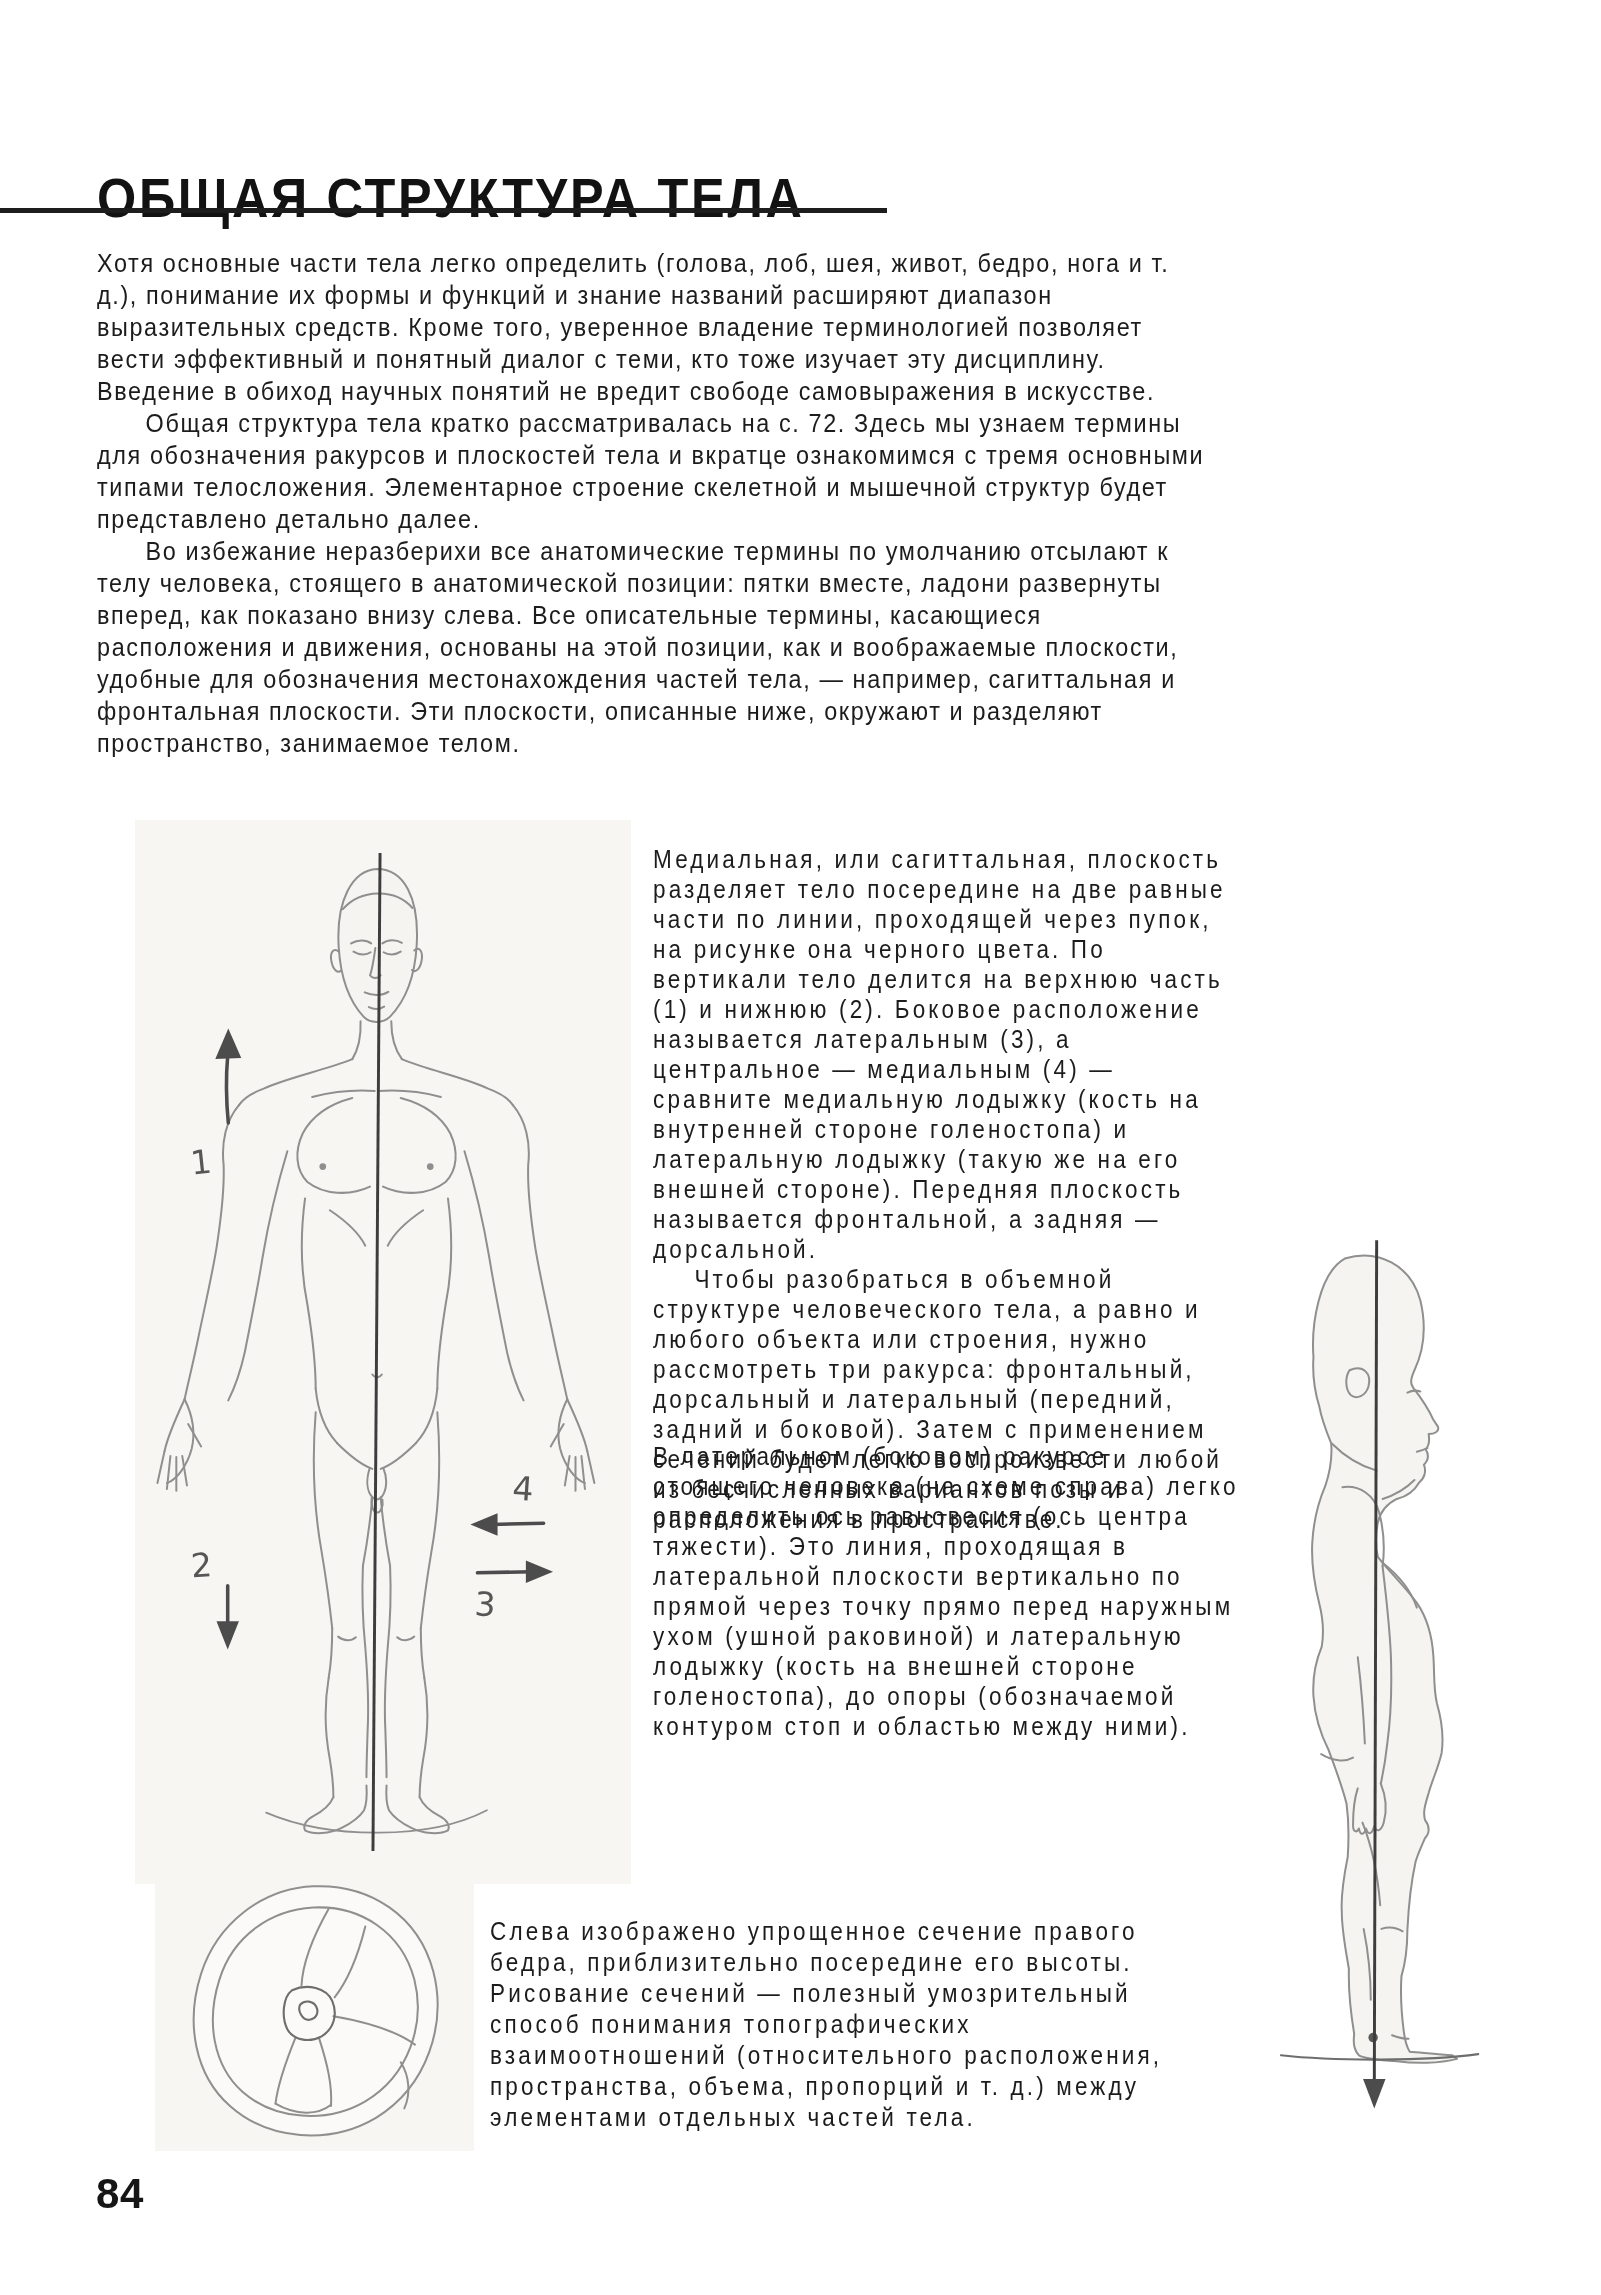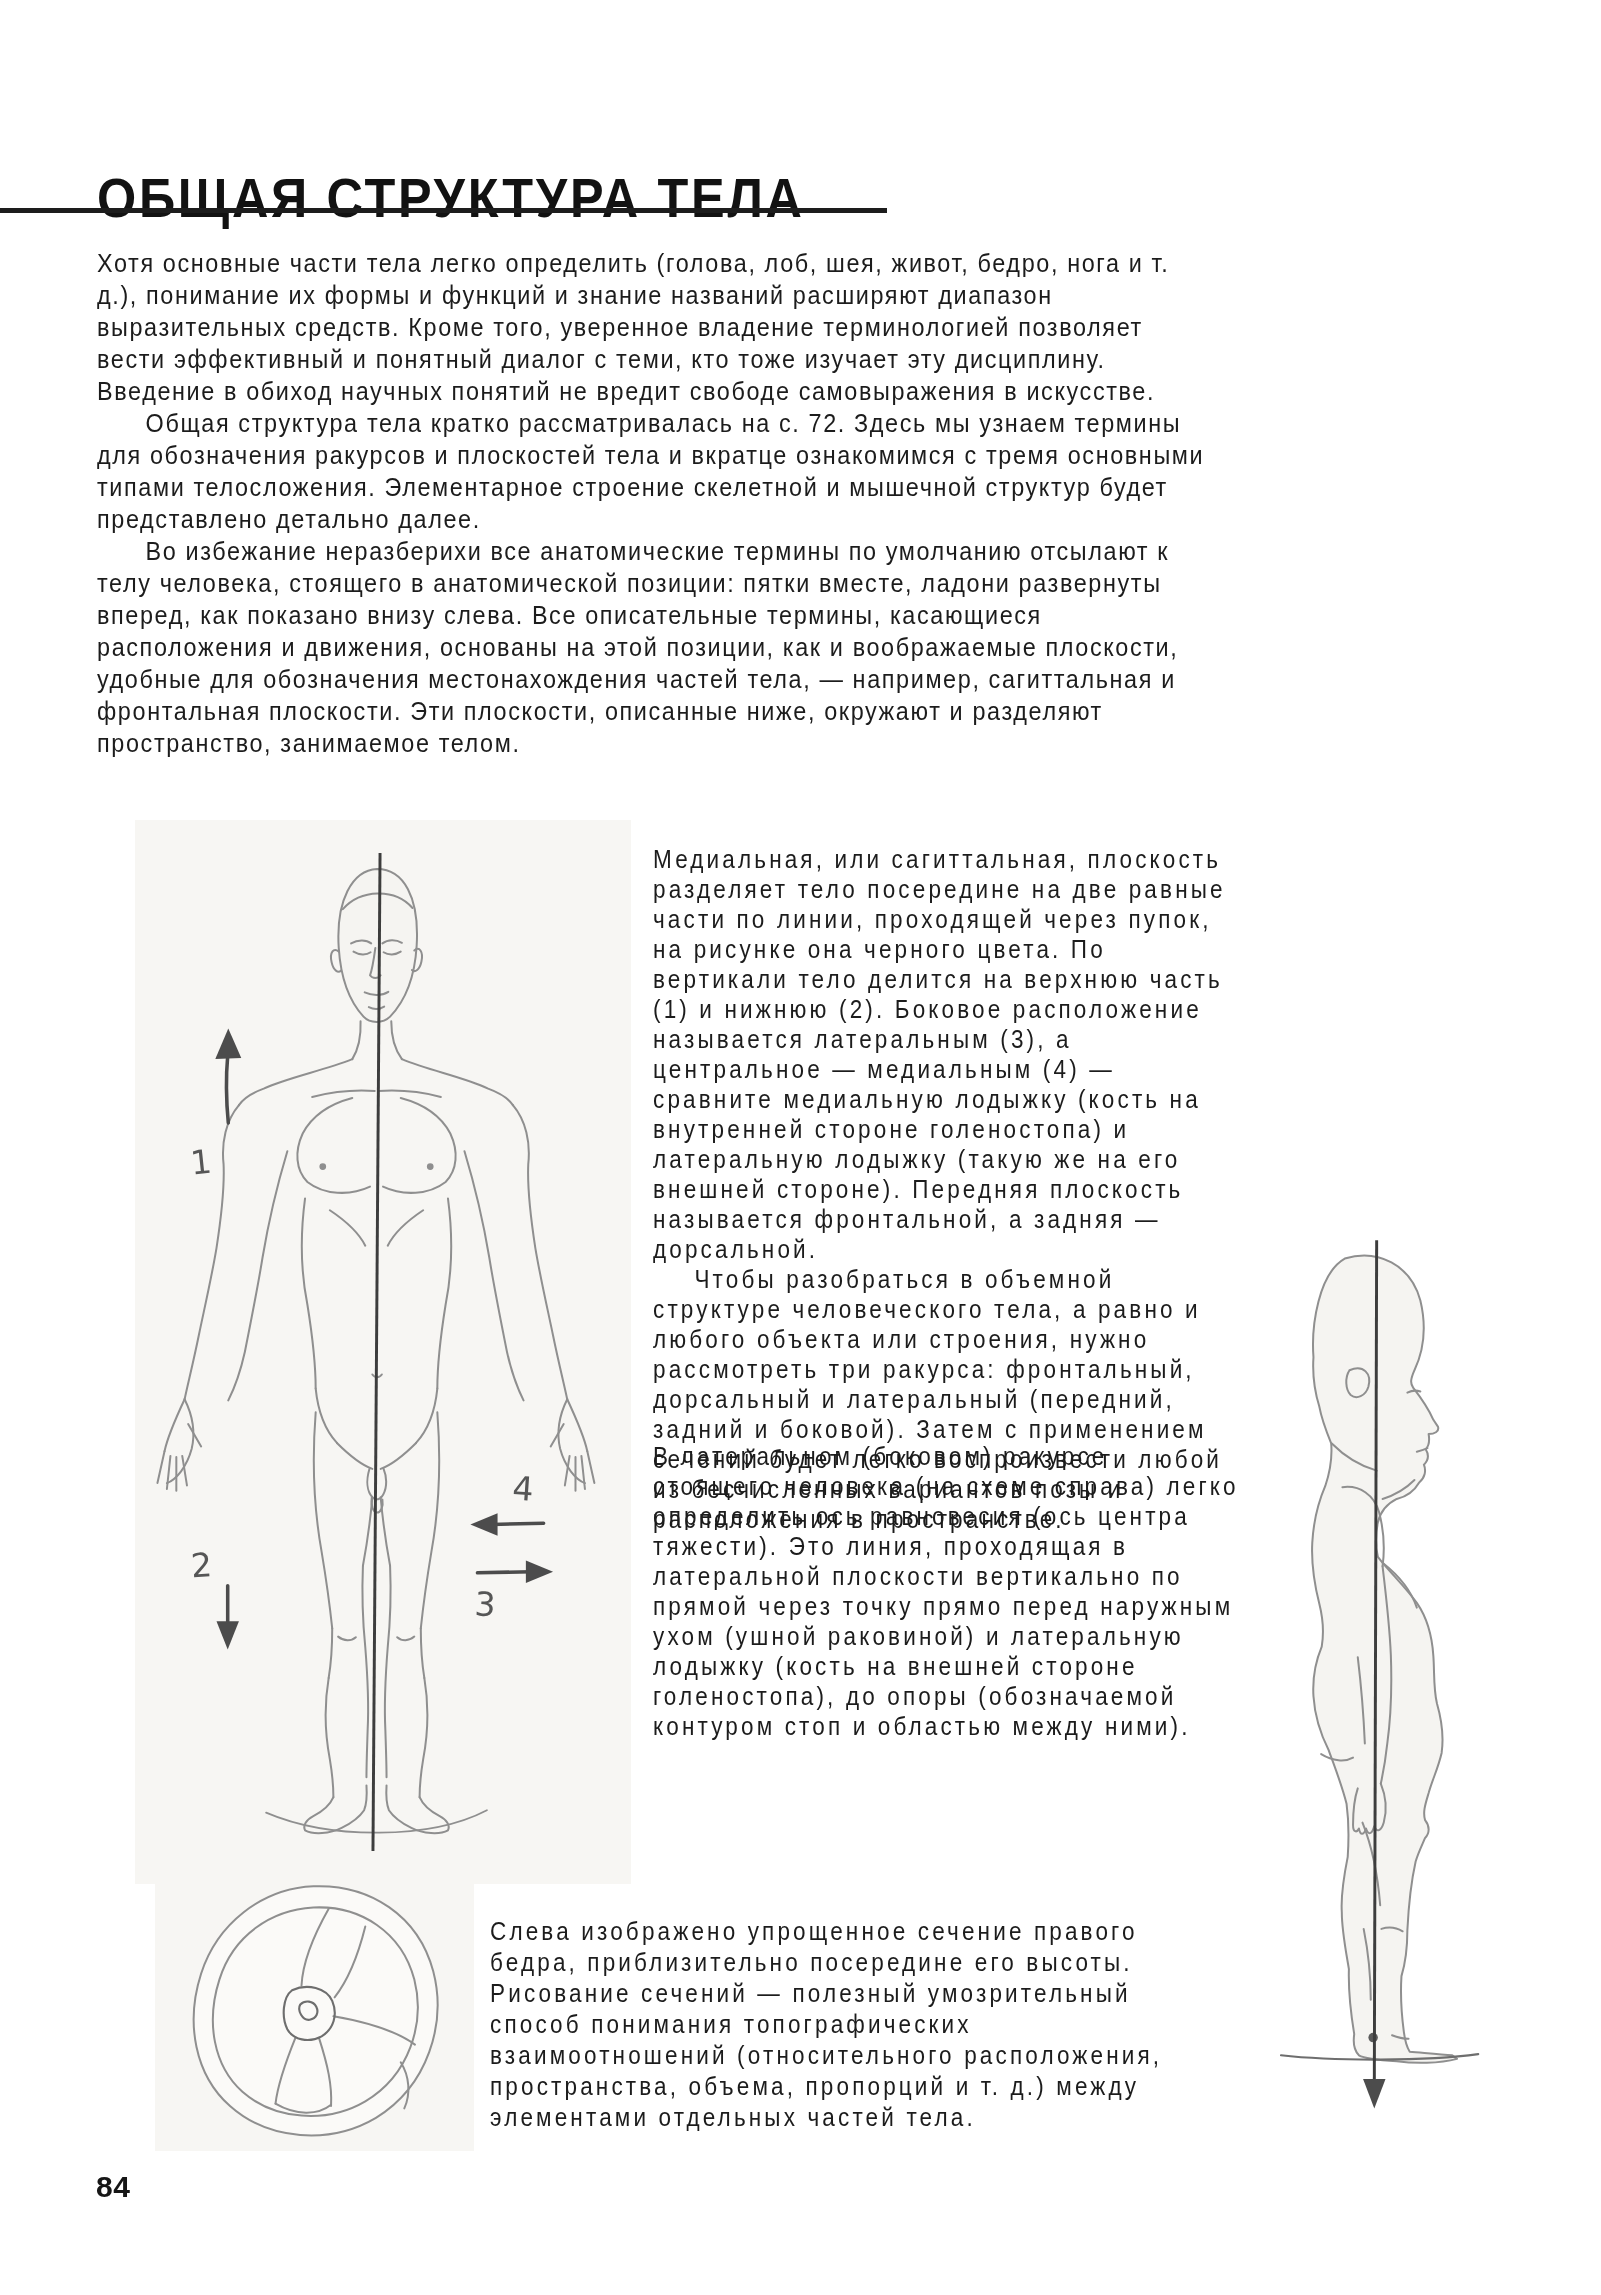--- a/index.html
+++ b/index.html
@@ -31,21 +31,21 @@
   #right-block-a p.indent{text-indent:46px;}
   #right-block-b{left:653px;top:1441px;width:651px;}
   #right-block-b p{margin:0;}
   #caption-block{left:490px;top:1916px;width:757px;font-size:25px;line-height:31px;letter-spacing:3.5px;}
   #caption-block p{margin:0;}
   .figbox{background:#f7f6f3;}
   #front-figure-box{left:135px;top:820px;width:496px;height:1064px;}
   #section-figure-box{left:155px;top:1872px;width:319px;height:279px;}
   #side-figure{left:1256px;top:1232px;width:337px;height:880px;}
   #page-number{
-    left:96px;top:2170px;font-size:30px;font-weight:700;color:#161616;letter-spacing:0.6px;
+    left:96px;top:2170px;font-size:42px;font-weight:700;color:#161616;letter-spacing:0.6px;
   }
   svg{display:block;}
   .sketch{stroke:#8f8f8f;stroke-width:3.4;fill:none;stroke-linecap:round;stroke-linejoin:round;}
   .sketch-dk{stroke:#6e6e6e;stroke-width:3.6;fill:none;stroke-linecap:round;stroke-linejoin:round;}
   .bodyfill{fill:#f5f4f1;}
   .axis{stroke:#3d3d3d;stroke-width:5;fill:none;}
   .arrow{stroke:#4c4c4c;stroke-width:6;fill:none;stroke-linecap:round;}
   .arrowhead{fill:#4c4c4c;stroke:none;}
   .fig-num{font-family:"DejaVu Sans",sans-serif;font-size:56px;fill:#565656;}
 </style>

